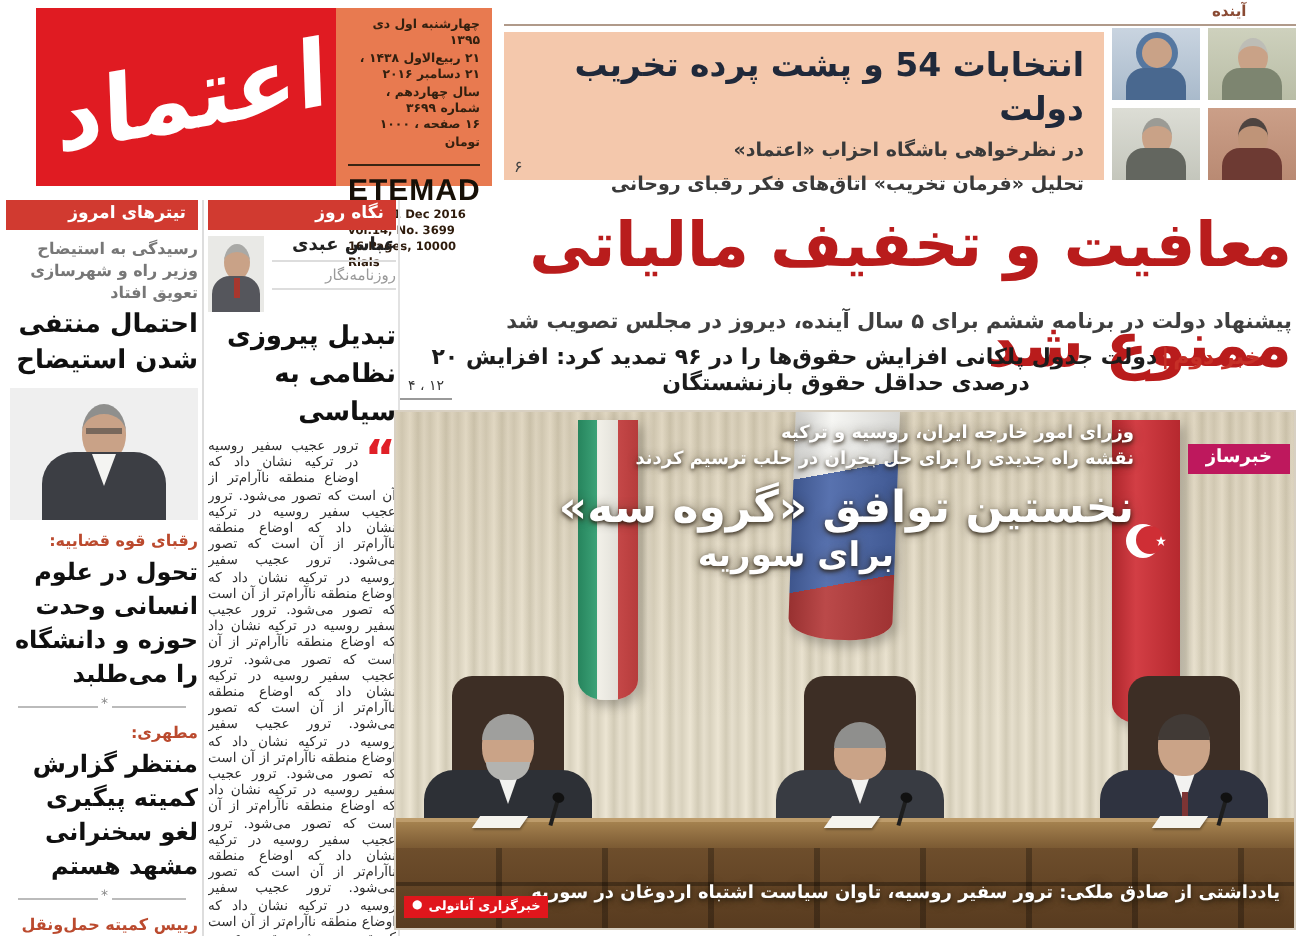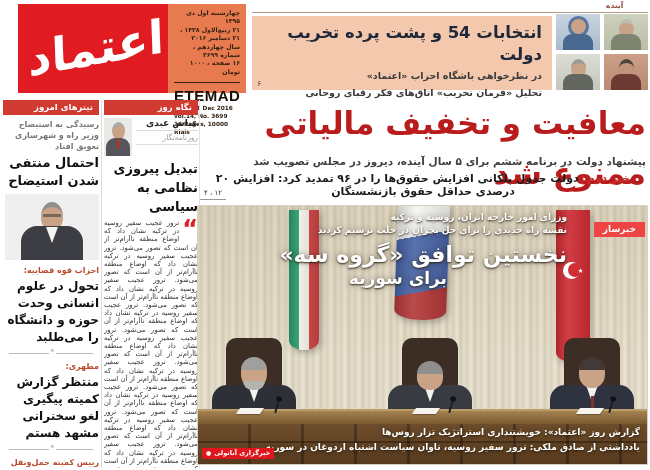--- a/index.html
+++ b/index.html
@@ -142,21 +142,21 @@
          box-shadow:1px 1px 1px rgba(0,0,0,.3);}
   .mic{position:absolute;bottom:51px;width:2px;height:13px;background:#1e1e1e;transform:rotate(16deg);}
   .mic::after{content:"";position:absolute;left:-2px;top:-4px;width:6px;height:5px;border-radius:50%;background:#111;}
 
   .ph-text{position:absolute;color:#fff;text-align:right;
            text-shadow:0 1px 2px rgba(40,30,15,.9),0 0 6px rgba(40,30,15,.45);}
   .ph-k1{top:6px;right:80px;font-size:9px;font-weight:700;}
   .ph-k2{top:19px;right:80px;font-size:9px;font-weight:700;}
   .ph-h1{top:36px;right:80px;font-size:22px;font-weight:800;}
   .ph-h2{top:62px;right:200px;font-size:17px;font-weight:800;}
-  .ph-tag{position:absolute;top:16px;right:2px;background:#ef4444;color:#fff;font-size:9px;font-weight:800;
+  .ph-tag{position:absolute;top:16px;right:2px;background:#be185d;color:#fff;font-size:9px;font-weight:800;
           padding:2px 9px 3px;letter-spacing:1px;}
   .ph-cap1{bottom:27px;right:7px;font-size:9px;font-weight:700;}
   .ph-cap2{bottom:12px;right:7px;font-size:9px;font-weight:700;}
   .ph-credit{position:absolute;bottom:5px;left:4px;background:#e0161c;color:#fff;font-size:6.5px;
              font-weight:700;padding:1px 4px 2px;display:flex;align-items:center;gap:3px;direction:rtl;}
   .agency-dot{display:inline-block;font-size:6px;line-height:6px;color:#fff;}
 </style>
 </head>
 <body>
 
@@ -224,21 +224,21 @@
   <div class="col1">
     <div class="col-header">تیترهای امروز</div>
     <div class="kicker">رسیدگی به استیضاح وزیر راه و شهرسازی تعویق افتاد</div>
     <div class="hl1">احتمال منتفی شدن استیضاح</div>
     <div class="a-photo">
       <div class="a-head"></div>
       <div class="a-glasses"></div>
       <div class="a-suit"></div>
       <div class="a-shirt"></div>
     </div>
-    <div class="kicker red">احزاب قوه قضاییه:</div>
+    <div class="kicker red">رقبای قوه قضاییه:</div>
     <div class="hl2">تحول در علوم انسانی وحدت حوزه و دانشگاه را می‌طلبد</div>
     <div class="divider">
         <span>*</span>
       </div>
     <div class="kicker red">مطهری:</div>
     <div class="hl2">منتظر گزارش کمیته پیگیری لغو سخنرانی مشهد هستم</div>
     <div class="divider">
         <span>*</span>
       </div>
     <div class="kicker red">رییس کمیته حمل‌ونقل شورا:</div>
@@ -304,21 +304,20 @@
     <div class="paper" style="left:380px;"></div>
     <div class="mic" style="left:78px;"></div>
     <div class="mic" style="left:252px;"></div>
     <div class="mic" style="left:412px;"></div>
 
     <div class="ph-tag">خبرساز</div>
     <div class="ph-text ph-k1">وزرای امور خارجه ایران، روسیه و ترکیه</div>
     <div class="ph-text ph-k2">نقشه راه جدیدی را برای حل بحران در حلب ترسیم کردند</div>
     <div class="ph-text ph-h1">نخستین توافق «گروه سه»</div>
     <div class="ph-text ph-h2">برای سوریه</div>
-    <div class="ph-text ph-cap1">گزارش روز «اعتماد»: خویشتنداری استراتژیک تزار روس‌ها</div>
     <div class="ph-text ph-cap2">یادداشتی از صادق ملکی: ترور سفیر روسیه، تاوان سیاست اشتباه اردوغان در سوریه</div>
     <div class="ph-credit">
       <span>خبرگزاری آناتولی</span>
       <span class="agency-dot">●</span>
     </div>
   </div>
 
 </div>
 
 </body></html>

